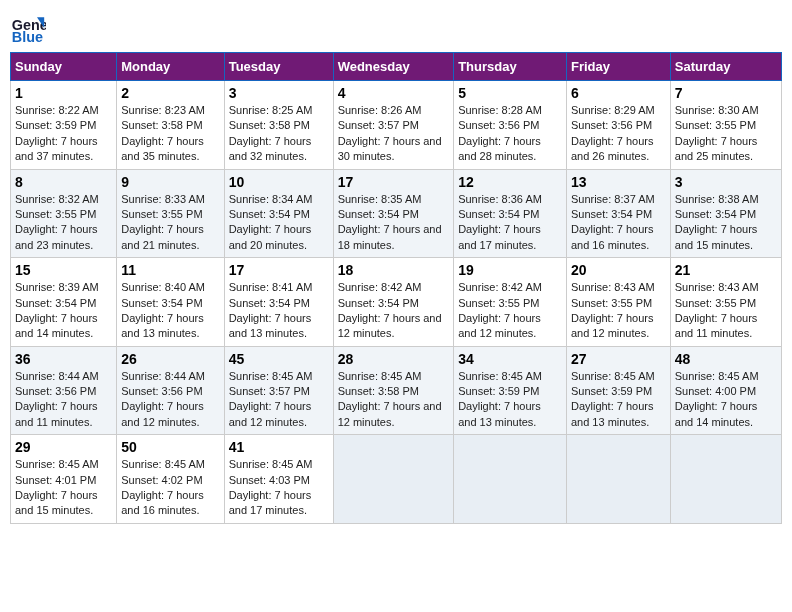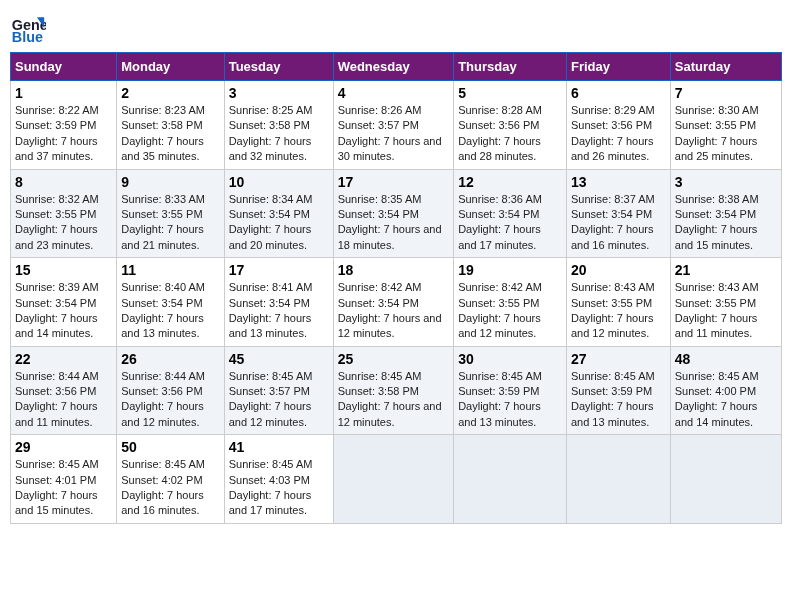--- a/index.html
+++ b/index.html
@@ -198,37 +198,37 @@
           <span class="day-num">20</span>
           <div class="day-info">Sunrise: 8:43 AM<br>Sunset: 3:55 PM<br>Daylight: 7 hours and 12 minutes.</div>
         </td>
         <td>
           <span class="day-num">21</span>
           <div class="day-info">Sunrise: 8:43 AM<br>Sunset: 3:55 PM<br>Daylight: 7 hours and 11 minutes.</div>
         </td>
       </tr>
       <tr>
         <td>
-          <span class="day-num">22</span>
+          <span class="day-num">36</span>
           <div class="day-info">Sunrise: 8:44 AM<br>Sunset: 3:56 PM<br>Daylight: 7 hours and 11 minutes.</div>
         </td>
         <td>
           <span class="day-num">26</span>
           <div class="day-info">Sunrise: 8:44 AM<br>Sunset: 3:56 PM<br>Daylight: 7 hours and 12 minutes.</div>
         </td>
         <td>
           <span class="day-num">45</span>
           <div class="day-info">Sunrise: 8:45 AM<br>Sunset: 3:57 PM<br>Daylight: 7 hours and 12 minutes.</div>
         </td>
         <td>
-          <span class="day-num">25</span>
+          <span class="day-num">28</span>
           <div class="day-info">Sunrise: 8:45 AM<br>Sunset: 3:58 PM<br>Daylight: 7 hours and 12 minutes.</div>
         </td>
         <td>
-          <span class="day-num">30</span>
+          <span class="day-num">34</span>
           <div class="day-info">Sunrise: 8:45 AM<br>Sunset: 3:59 PM<br>Daylight: 7 hours and 13 minutes.</div>
         </td>
         <td>
           <span class="day-num">27</span>
           <div class="day-info">Sunrise: 8:45 AM<br>Sunset: 3:59 PM<br>Daylight: 7 hours and 13 minutes.</div>
         </td>
         <td>
           <span class="day-num">48</span>
           <div class="day-info">Sunrise: 8:45 AM<br>Sunset: 4:00 PM<br>Daylight: 7 hours and 14 minutes.</div>
         </td>

